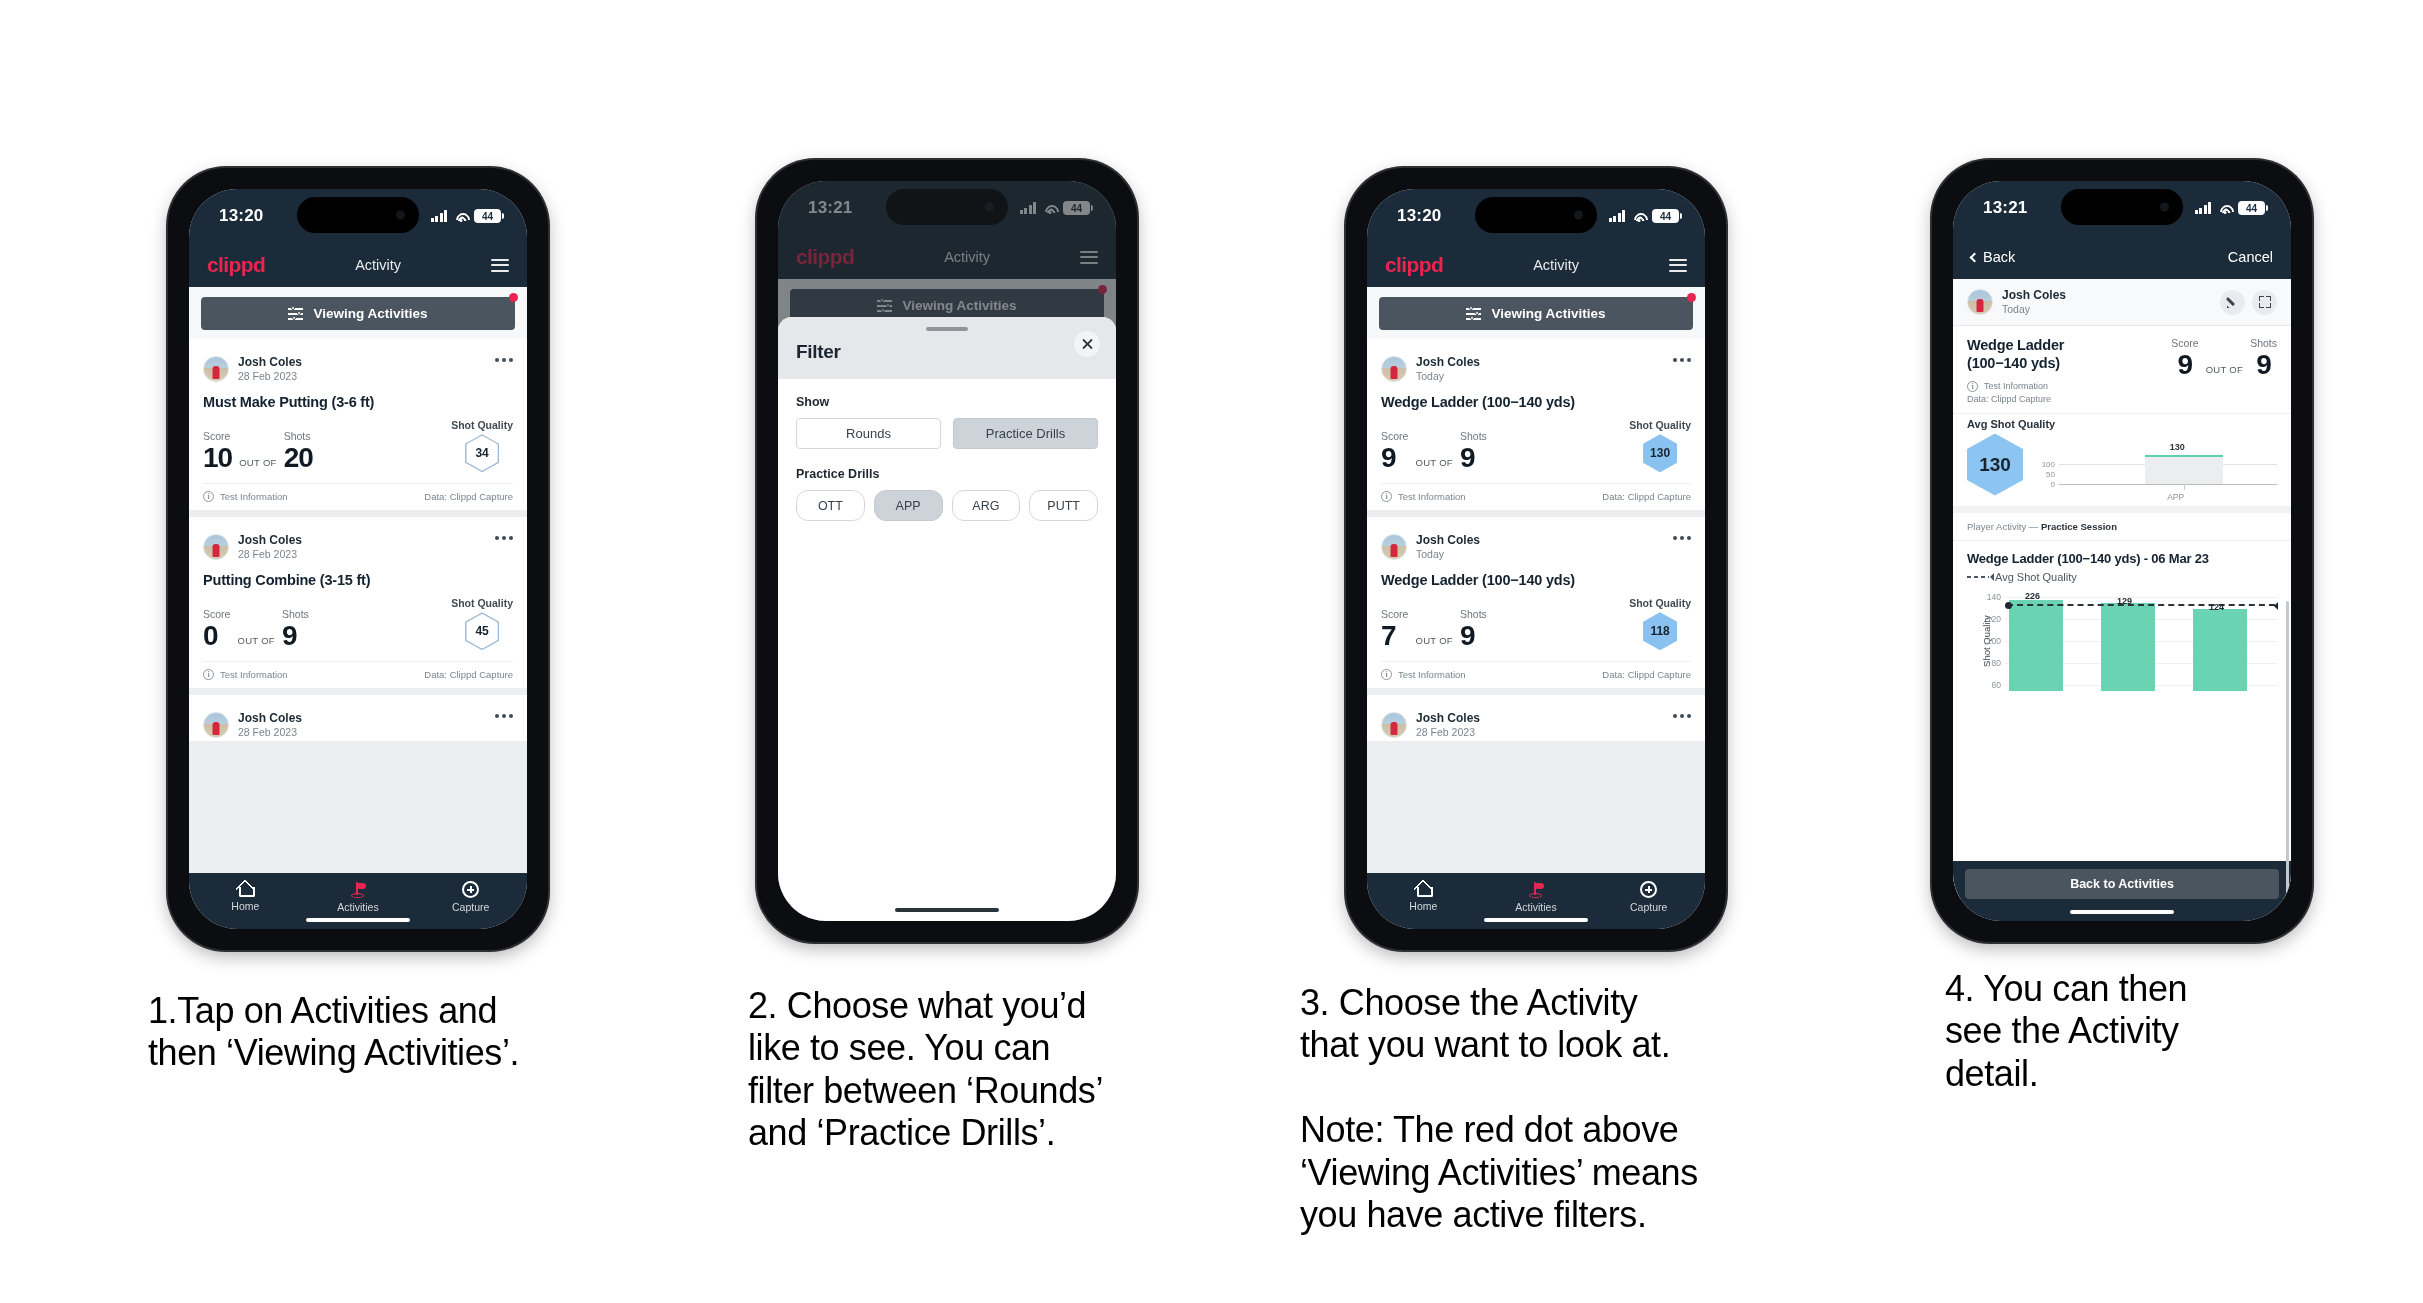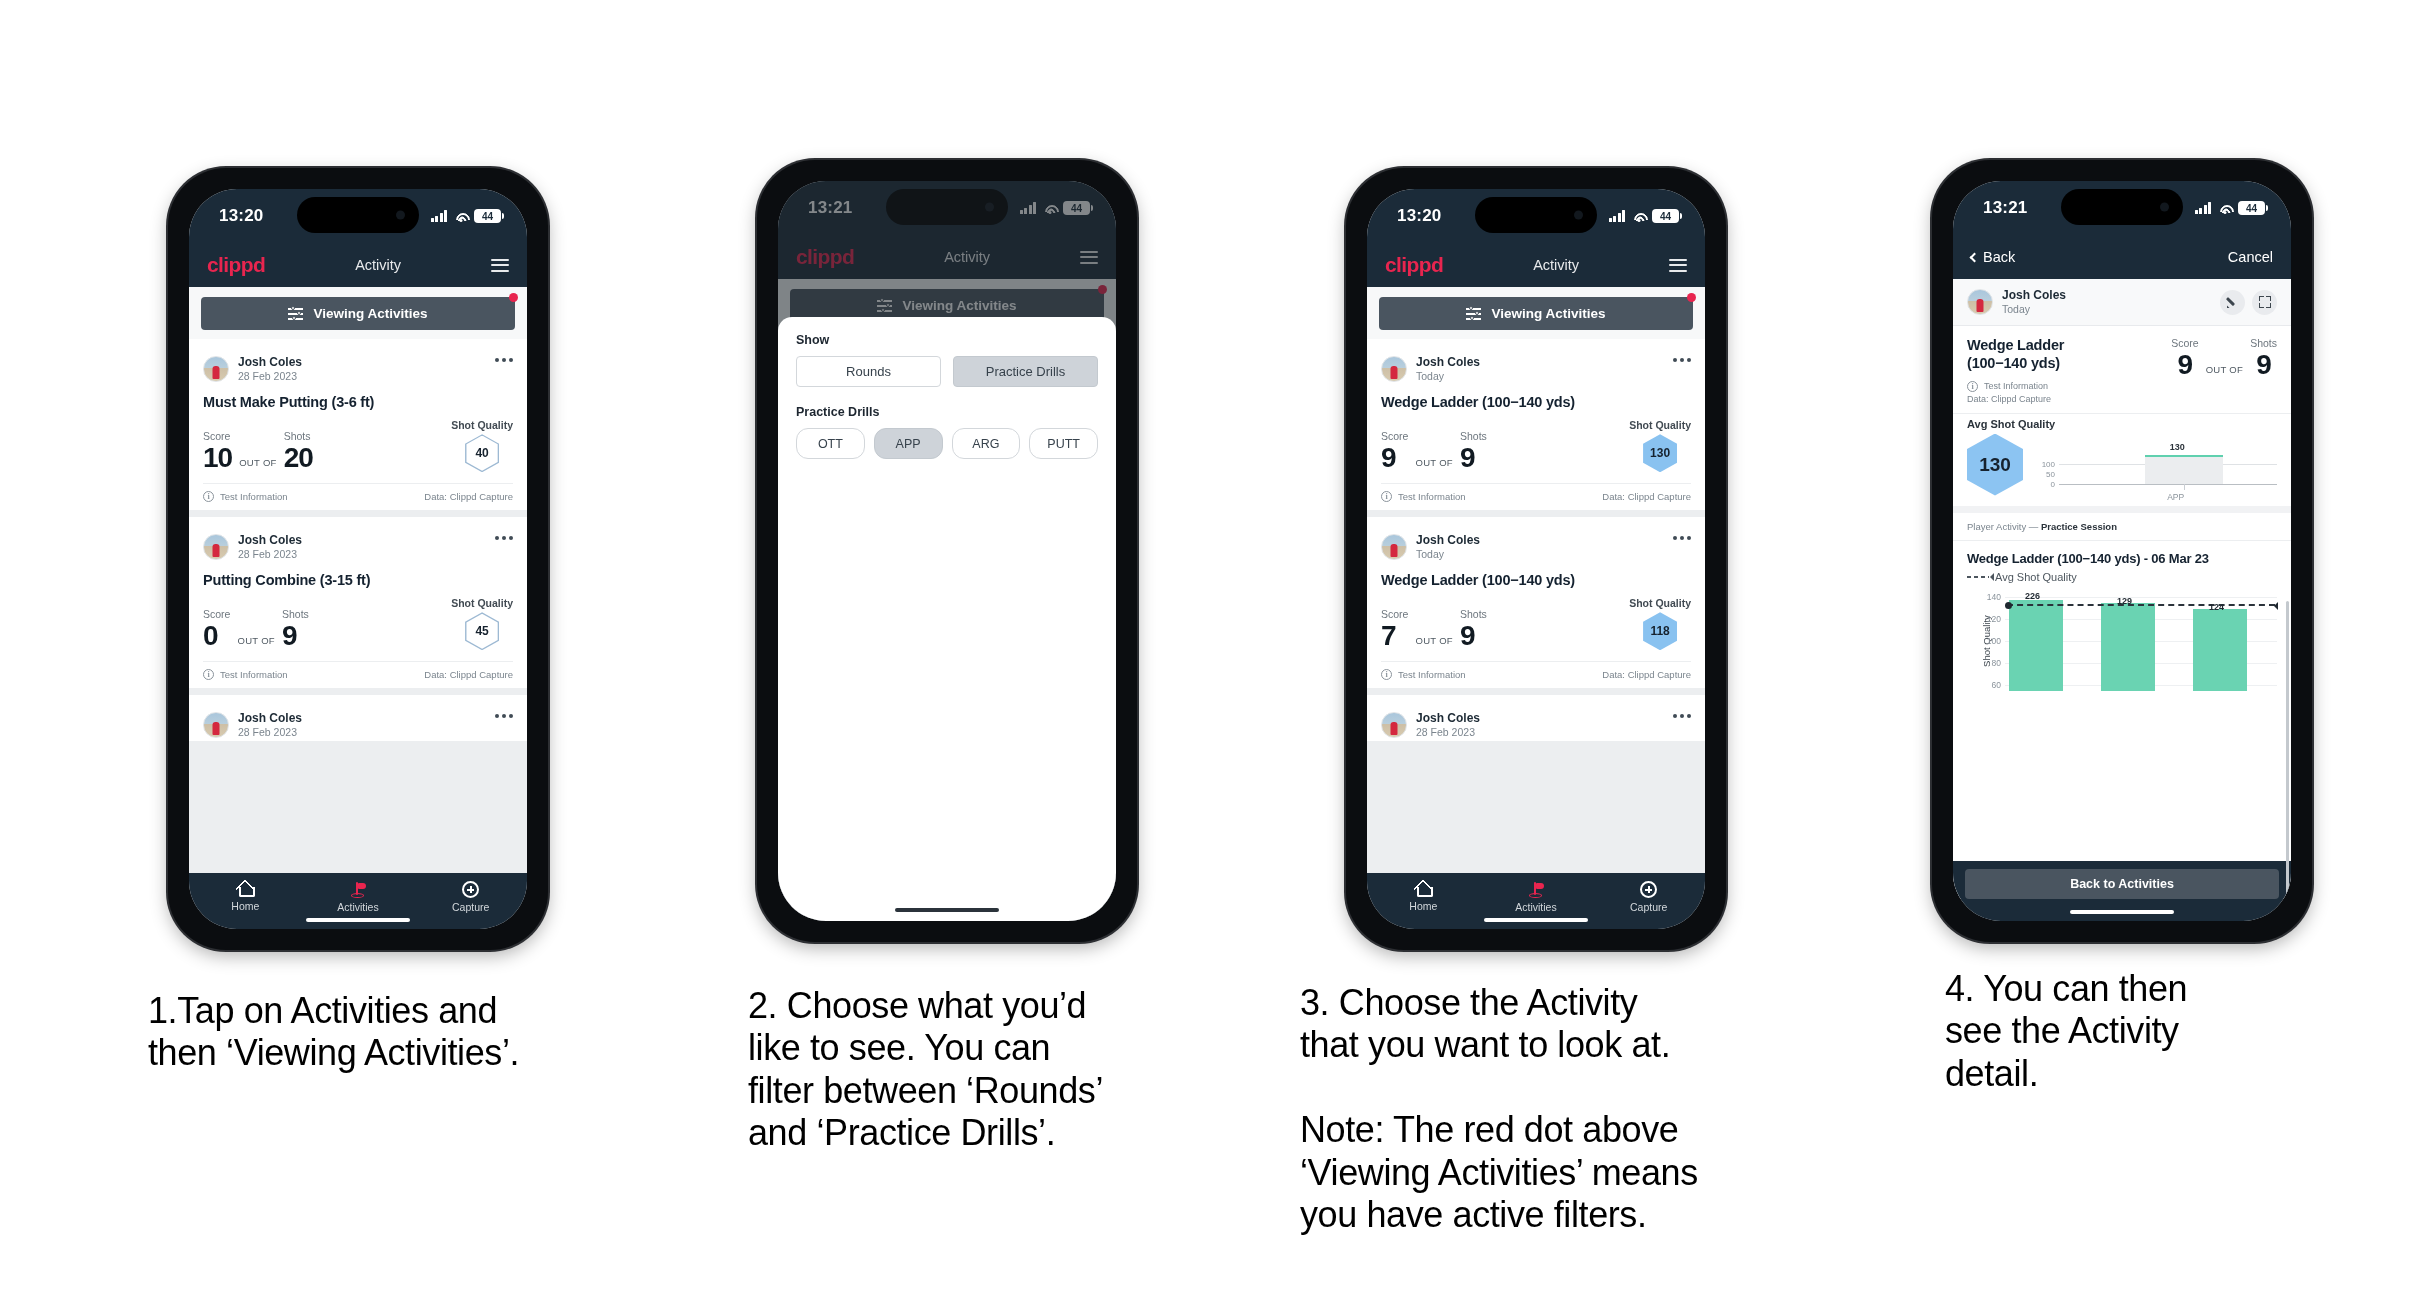--- a/index.html
+++ b/index.html
@@ -355,21 +355,21 @@
             <span class="st-of">OUT OF</span>
             <div class="st-col">
               <span class="st-lab">Shots</span>
               <span class="st-big">20</span>
             </div>
             <div class="sq">
               <span class="sq-lab">Shot Quality</span>
               <span class="hexwrap">
                 <span class="hex outline"></span>
                   <span class="hex outline-in"></span>
-                <span class="hex-val">40</span>
+                <span class="hex-val">34</span>
               </span>
             </div>
           </div>
           <div class="card-foot">
             <span class="info-i">i</span>
             <span>Test Information</span>
             <span class="right">Data: Clippd Capture</span>
           </div>
         </div>
         <div class="gap"></div>
@@ -503,20 +503,25 @@
             <span class="dots">
                 <i></i>
                 <i></i>
                 <i></i>
               </span>
           </div>
         </div>
       </div>
       <div class="dim"></div>
       <div class="sheet">
+        <div class="sheet-head">
+          <div class="grabber"></div>
+          <div class="sheet-title">Filter</div>
+          <div class="x-btn"></div>
+        </div>
         <div class="sheet-body">
           <div class="grp-lab">Show</div>
           <div class="seg-row">
             <div class="seg">Rounds</div>
             <div class="seg on">Practice Drills</div>
           </div>
           <div class="grp-lab">Practice Drills</div>
           <div class="chip-row">
             <div class="chip">OTT</div>
             <div class="chip on">APP</div>

